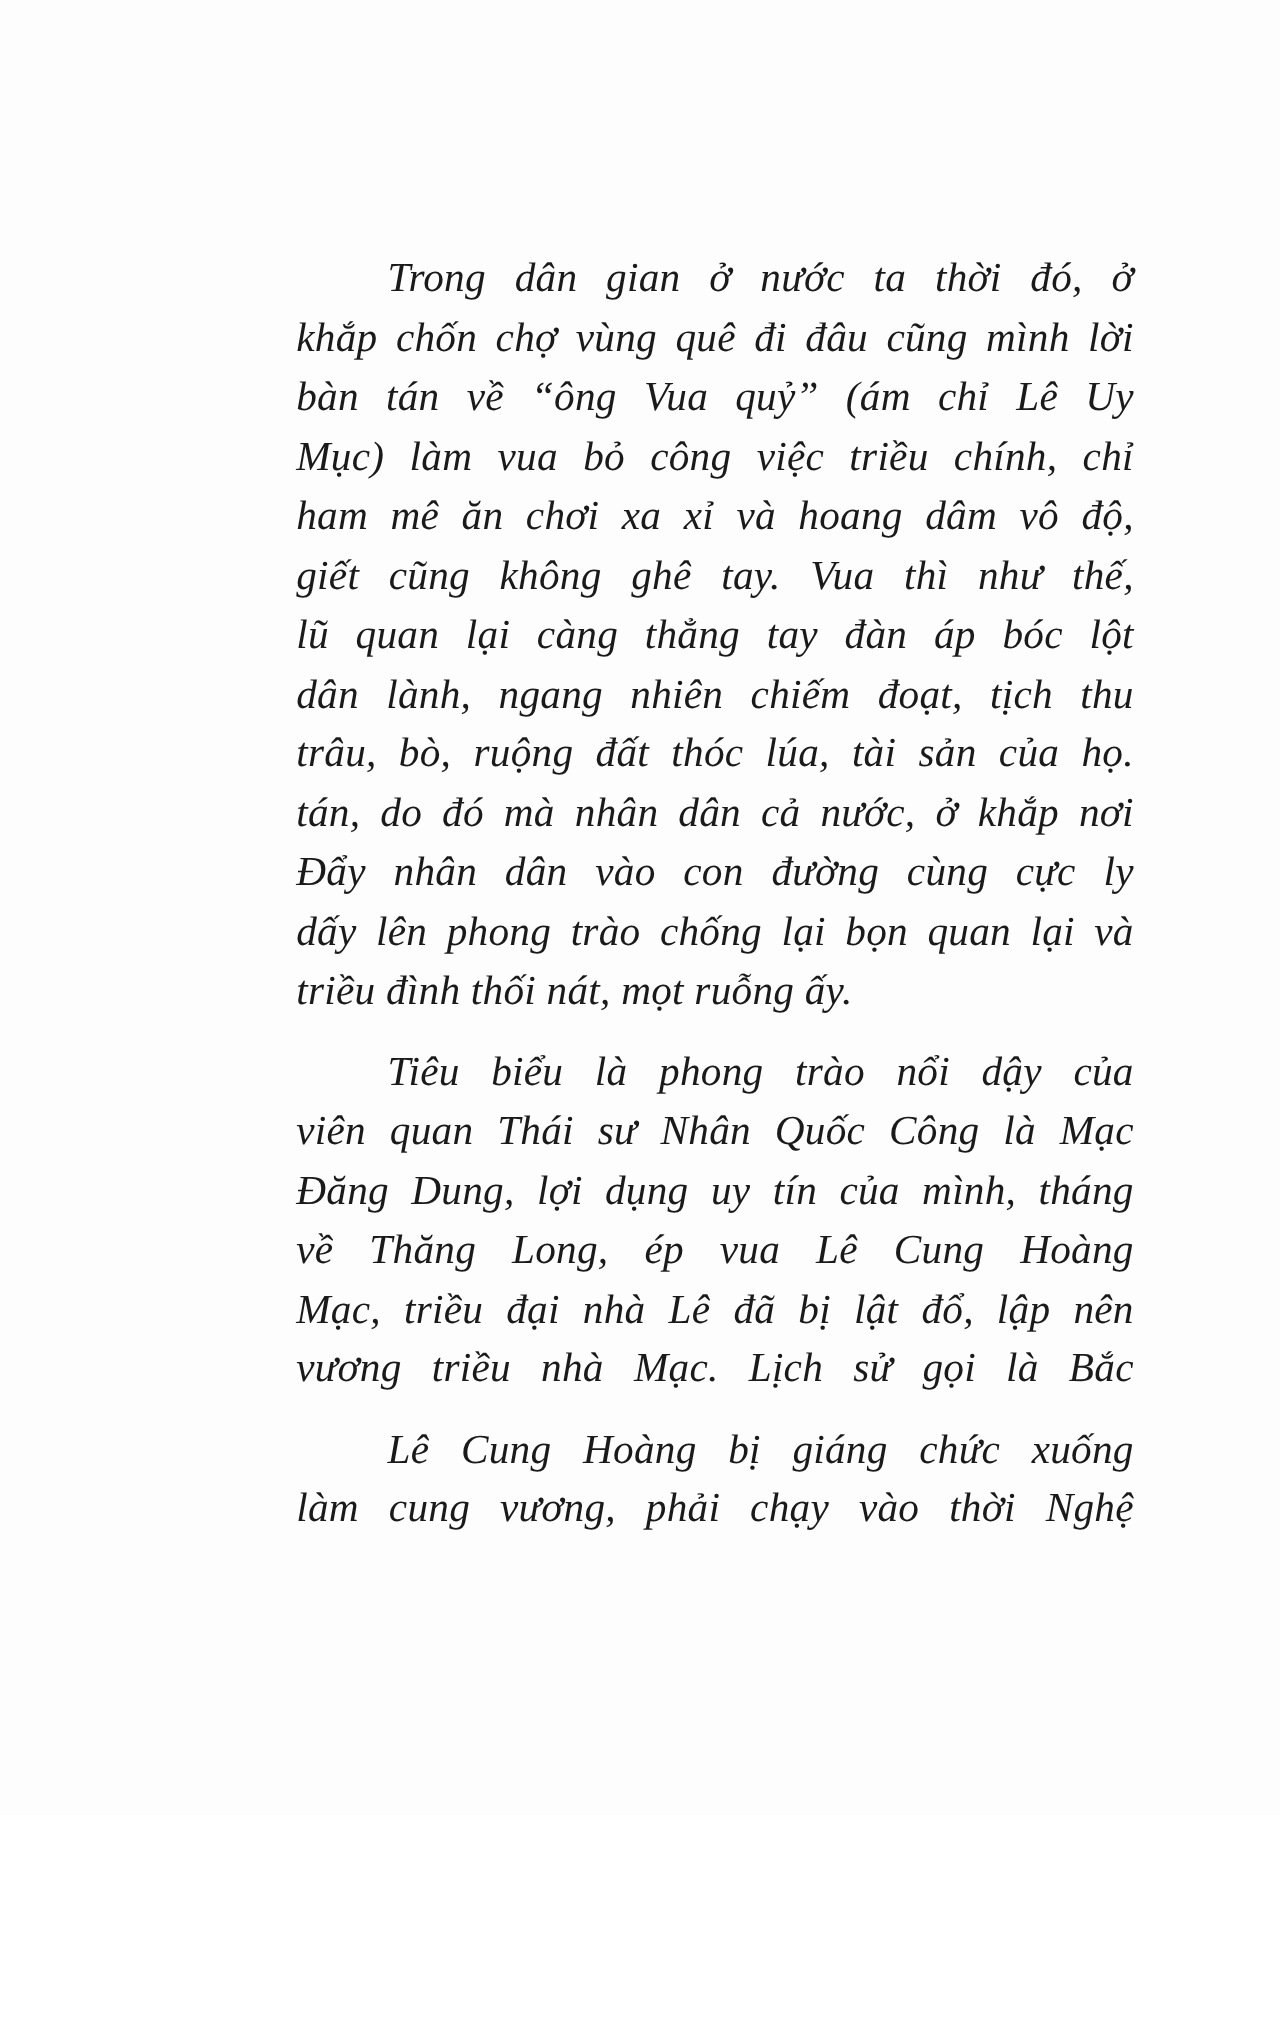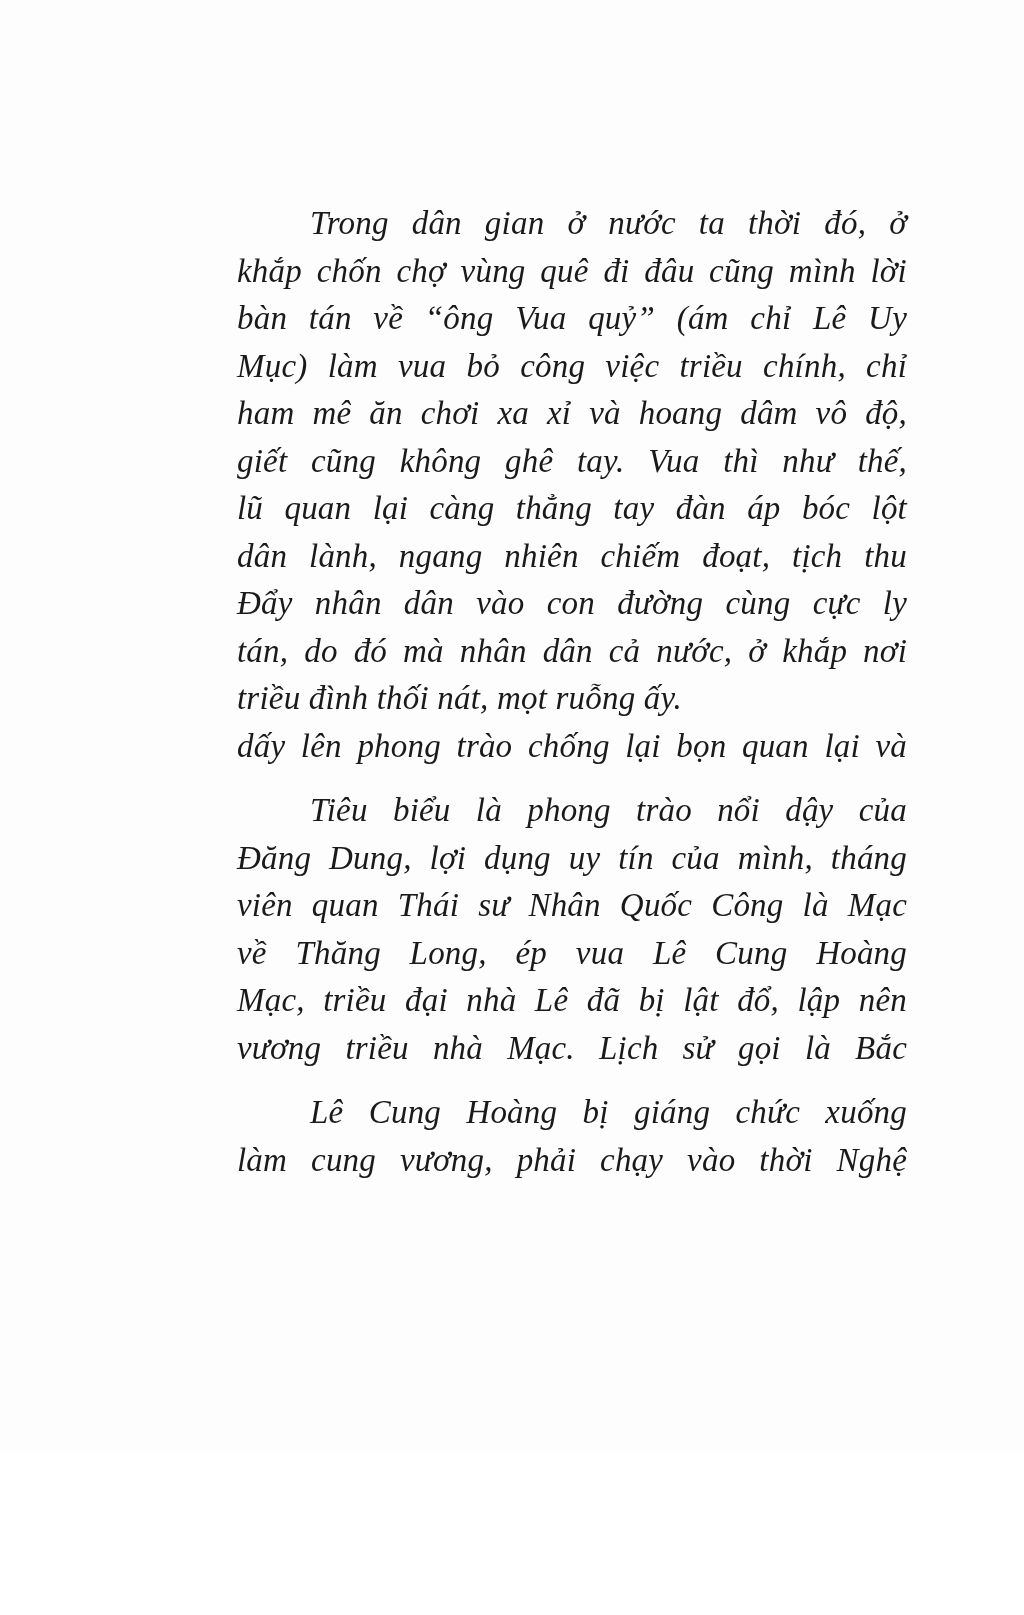--- a/index.html
+++ b/index.html
@@ -61,29 +61,30 @@
   <div class="text-block" id="text-block">
       <div class="paragraph">
         <div class="line first">Trong dân gian ở nước ta thời đó, ở</div>
         <div class="line">khắp chốn chợ vùng quê đi đâu cũng mình lời</div>
         <div class="line">bàn tán về “ông Vua quỷ” (ám chỉ Lê Uy</div>
         <div class="line">Mục) làm vua bỏ công việc triều chính, chỉ</div>
         <div class="line">ham mê ăn chơi xa xỉ và hoang dâm vô độ,</div>
         <div class="line">giết cũng không ghê tay. Vua thì như thế,</div>
         <div class="line">lũ quan lại càng thẳng tay đàn áp bóc lột</div>
         <div class="line">dân lành, ngang nhiên chiếm đoạt, tịch thu</div>
+        <div class="line">trâu, bò, ruộng đất thóc lúa, tài sản của họ.</div>
+        <div class="line">tán, do đó mà nhân dân cả nước, ở khắp nơi</div>
         <div class="line">Đẩy nhân dân vào con đường cùng cực ly</div>
-        <div class="line">tán, do đó mà nhân dân cả nước, ở khắp nơi</div>
+        <div class="line">dấy lên phong trào chống lại bọn quan lại và</div>
         <div class="line last">triều đình thối nát, mọt ruỗng ấy.</div>
-        <div class="line">dấy lên phong trào chống lại bọn quan lại và</div>
       </div>
       <div class="paragraph">
         <div class="line first">Tiêu biểu là phong trào nổi dậy của</div>
+        <div class="line">viên quan Thái sư Nhân Quốc Công là Mạc</div>
         <div class="line">Đăng Dung, lợi dụng uy tín của mình, tháng</div>
-        <div class="line">viên quan Thái sư Nhân Quốc Công là Mạc</div>
         <div class="line">về Thăng Long, ép vua Lê Cung Hoàng</div>
         <div class="line">Mạc, triều đại nhà Lê đã bị lật đổ, lập nên</div>
         <div class="line">vương triều nhà Mạc. Lịch sử gọi là Bắc</div>
       </div>
       <div class="paragraph">
         <div class="line first">Lê Cung Hoàng bị giáng chức xuống</div>
         <div class="line">làm cung vương, phải chạy vào thời Nghệ</div>
       </div>
     </div>
   <div class="page-number">6</div>

